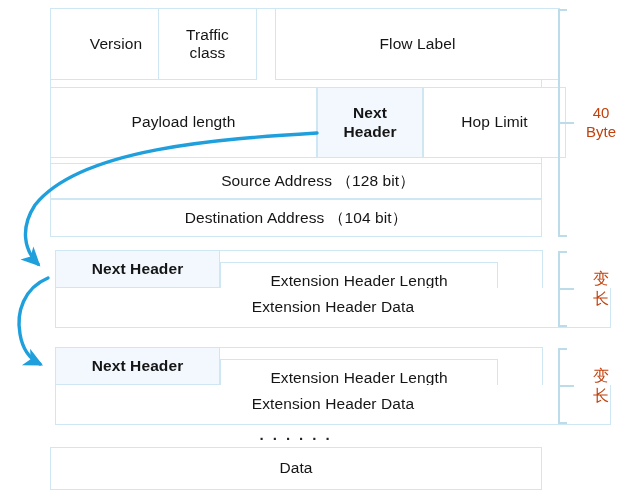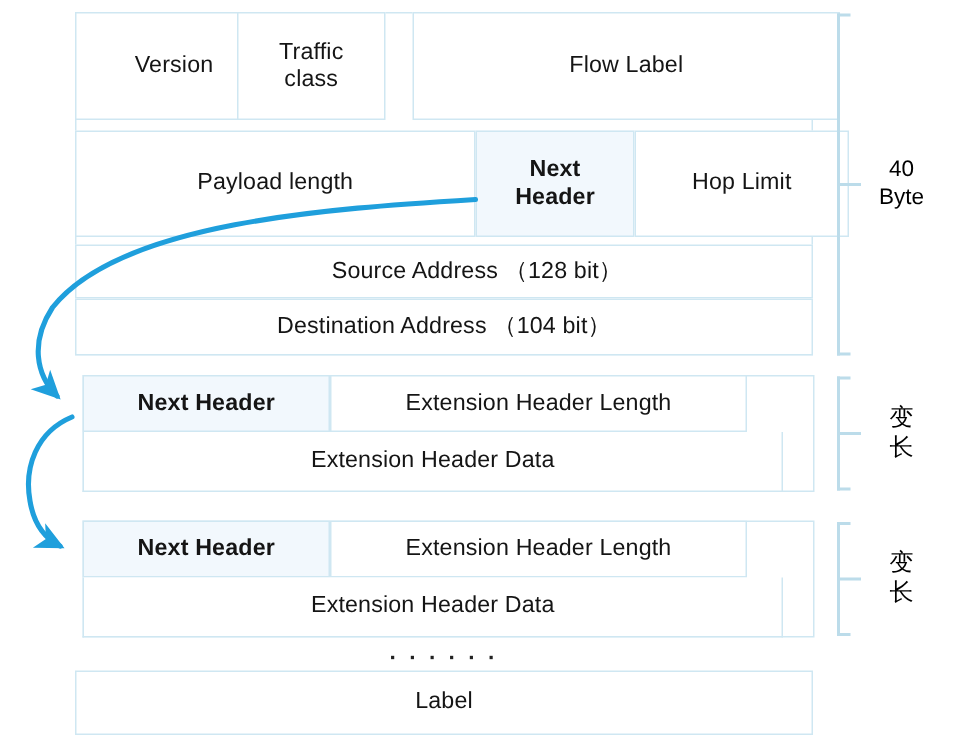--- a/index.html
+++ b/index.html
@@ -53,22 +53,22 @@
 
   #c-src          {left:50px; top:163px; width:492px;height:36px;padding-left:44px;}
   #c-dst          {left:50px; top:199px; width:492px;height:38px;}
 
   
   .ext-outer{left:55px;width:488px;height:78px;}
   #ext1-outer{top:250px;}
   #ext2-outer{top:347px;}
 
   .ext-nh   {width:165px;height:38px;}
-  .ext-len  {width:278px;height:38px;}
-  .ext-data {width:467px;height:40px;border-top:none;text-align:center;}
+  .ext-len  {width:278px;height:38px;margin-top:12px;}
+  .ext-data {width:556px;height:40px;border-top:none;text-align:center;}
 
   #ext1-nh  {left:55px; top:250px;}
   #ext1-len {left:220px;top:250px;}
   #ext1-data{left:55px; top:288px;}
 
   #ext2-nh  {left:55px; top:347px;}
   #ext2-len {left:220px;top:347px;}
   #ext2-data{left:55px; top:385px;}
 
   
@@ -91,21 +91,21 @@
   .bracket .cap.t{top:0;}
   .bracket .cap.b{bottom:0;}
   .bracket .tick{
     position:absolute;left:6px;top:50%;margin-top:-1px;width:16px;height:2px;
     background:#bcdcea;
   }
   .bracket .lbl{
     position:absolute;left:26px;top:50%;
     transform:translateY(-50%);
     font-size:15px;line-height:1.25;text-align:center;
-    white-space:pre-line;color:#000000;width:46px;
+    white-space:pre-line;color:#c2410c;width:46px;
   }
   #br-40   {left:552px;top:9px;  width:80px;height:228px;}
   #br-var1 {left:552px;top:251px;width:80px;height:76px;}
   #br-var2 {left:552px;top:348px;width:80px;height:76px;}
   #br-var1 .lbl,#br-var2 .lbl{font-size:16px;}
 
   
   #arrows{position:absolute;left:0;top:0;width:636px;height:499px;pointer-events:none;}
 </style>
 </head>
@@ -132,21 +132,21 @@
   <div class="cell nh ext-nh" id="ext1-nh">Next Header</div>
   <div class="cell ext-len" id="ext1-len">Extension Header Length</div>
   <div class="cell ext-data" id="ext1-data">Extension Header Data</div>
 
   <div class="outer ext-outer" id="ext2-outer"></div>
   <div class="cell nh ext-nh" id="ext2-nh">Next Header</div>
   <div class="cell ext-len" id="ext2-len">Extension Header Length</div>
   <div class="cell ext-data" id="ext2-data">Extension Header Data</div>
 
   <div id="dots">· · · · · ·</div>
-  <div class="cell" id="c-data">Label</div>
+  <div class="cell" id="c-data">Data</div>
 
   <div class="bracket" id="br-40">
     <div class="spine"></div>
     <div class="cap t"></div>
     <div class="cap b"></div>
     <div class="tick"></div>
     <div class="lbl">40
 Byte</div>
   </div>
 

